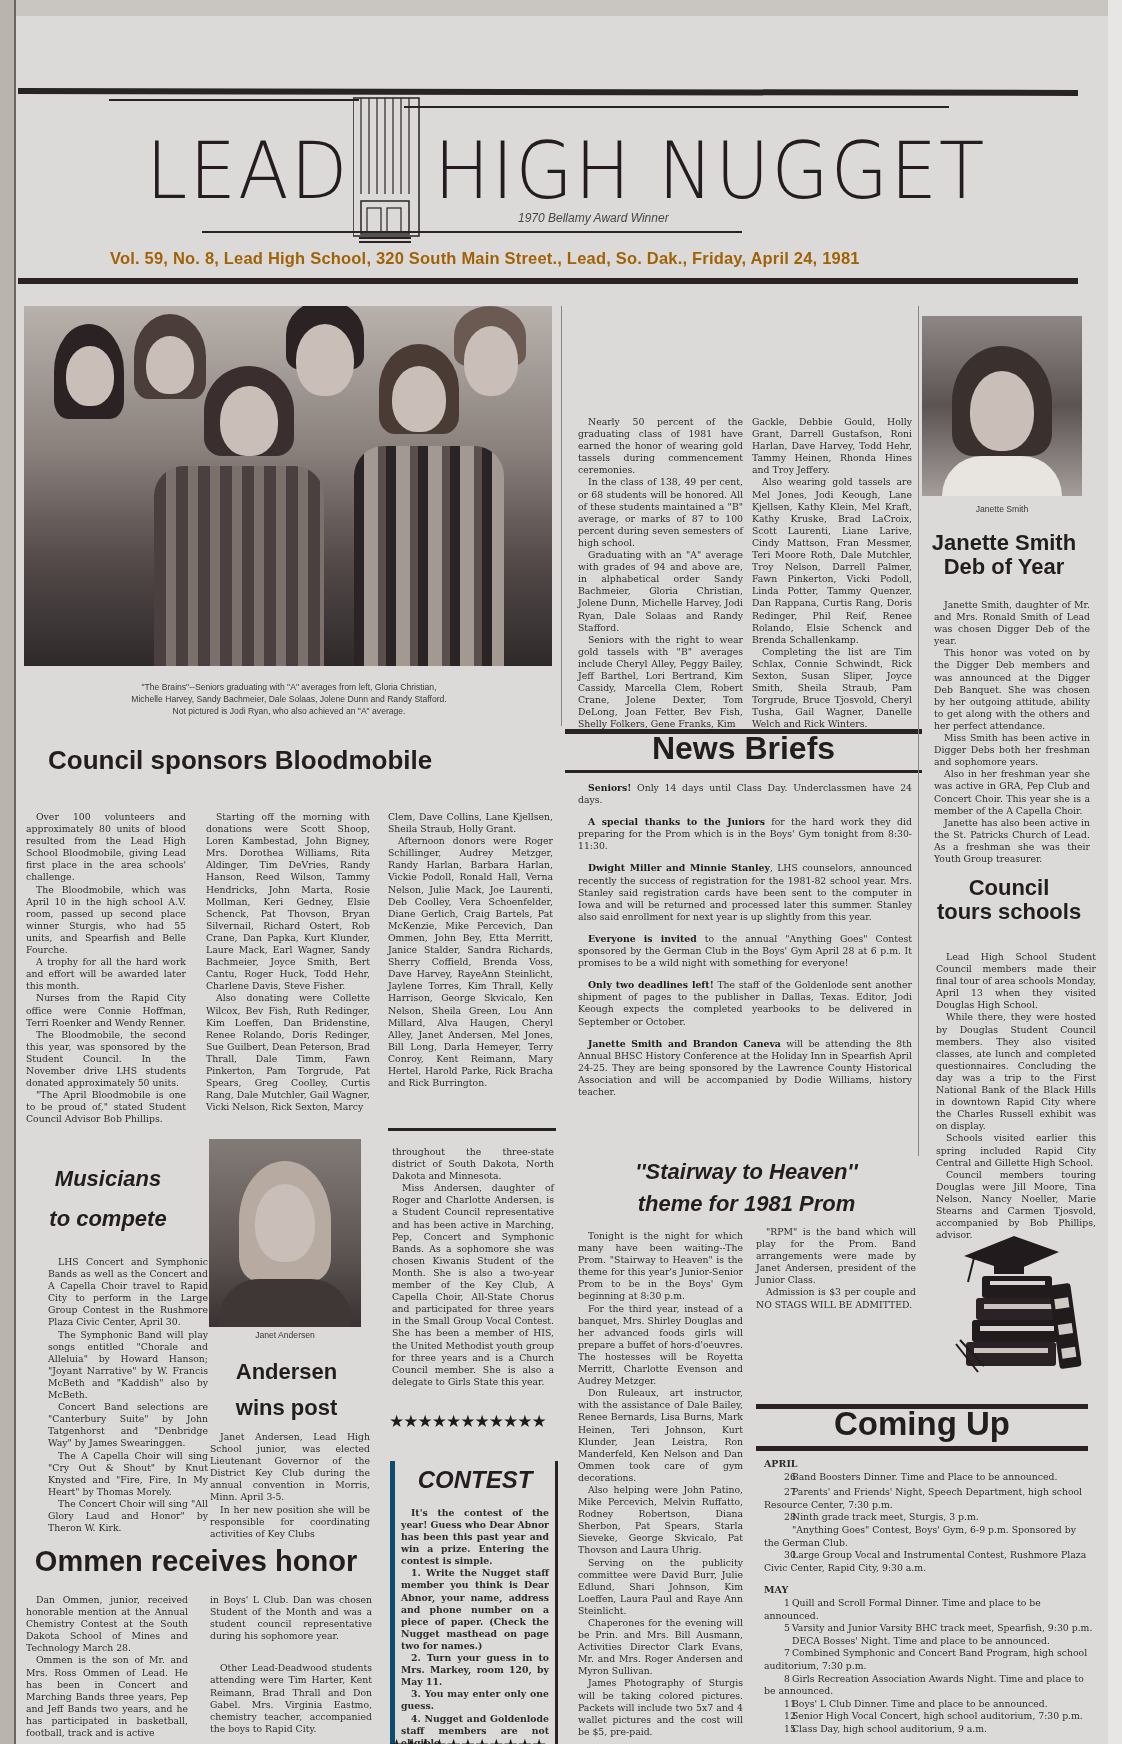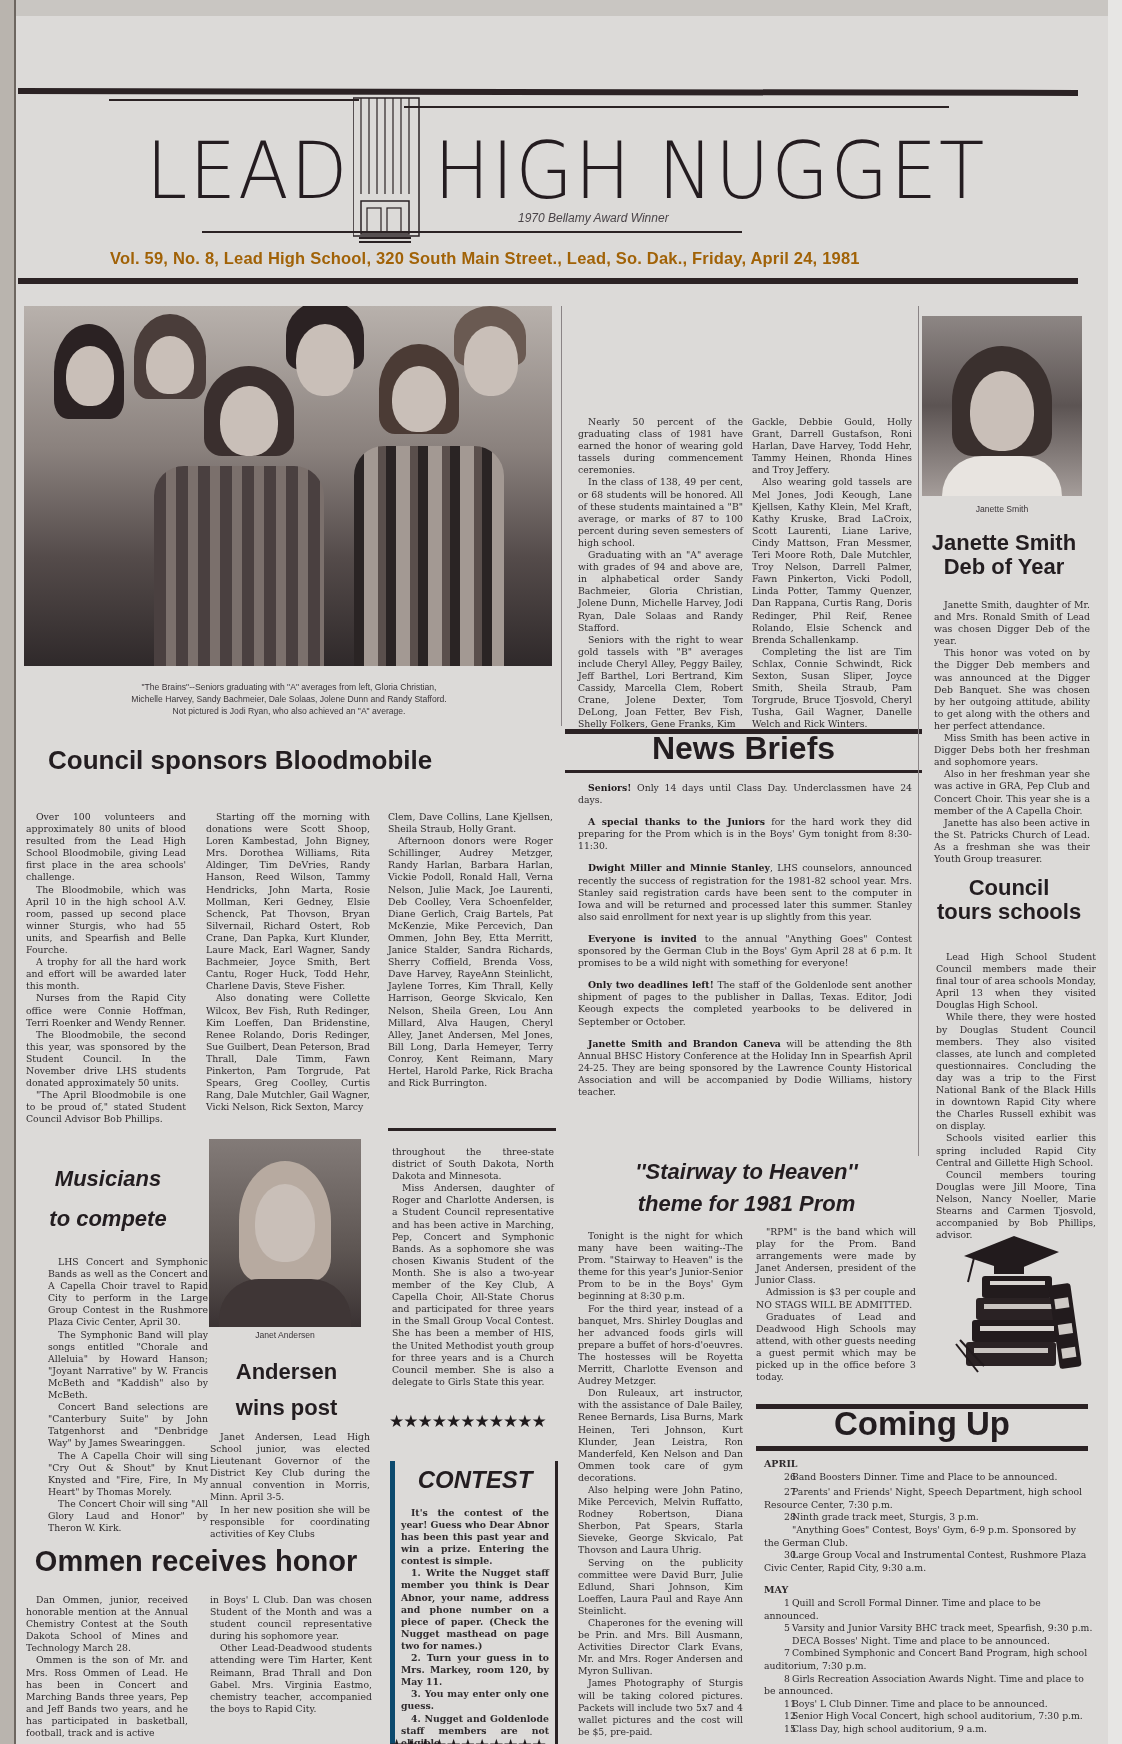--- a/index.html
+++ b/index.html
@@ -224,40 +224,39 @@
   </div>
   <div class="stars abs" style="left:375px;top:1720px;width:170px;">★★★★★★★★★★★</div>
 
   <div class="hed abs" style="left:2px;top:1530px;width:360px;font-size:29px;text-align:center;">Ommen receives honor</div>
   <div class="body abs" style="left:12px;top:1578px;width:162px;">
     <p>Dan Ommen, junior, received honorable mention at the Annual Chemistry Contest at the South Dakota School of Mines and Technology March 28.</p>
     <p>Ommen is the son of Mr. and Mrs. Ross Ommen of Lead. He has been in Concert and Marching Bands three years, Pep and Jeff Bands two years, and he has participated in basketball, football, track and is active</p>
   </div>
   <div class="body abs" style="left:196px;top:1578px;width:162px;">
     <p style="text-indent:0">in Boys' L Club. Dan was chosen Student of the Month and was a student council representative during his sophomore year.</p>
-    <p style="margin-top:0;">Other Lead-Deadwood students attending were Tim Harter, Kent Reimann, Brad Thrall and Don Gabel. Mrs. Virginia Eastmo, chemistry teacher, accompanied the boys to Rapid City.</p>
+    <p style="margin-top:20px;">Other Lead-Deadwood students attending were Tim Harter, Kent Reimann, Brad Thrall and Don Gabel. Mrs. Virginia Eastmo, chemistry teacher, accompanied the boys to Rapid City.</p>
   </div>
 
   <div class="hed hed-i abs" style="left:560px;top:1140px;width:345px;font-size:22px;line-height:32px;">
     <div>''Stairway to Heaven''</div>
     <div>theme for 1981 Prom</div>
   </div>
   <div class="body abs" style="left:564px;top:1214px;width:165px;">
     <p>Tonight is the night for which many have been waiting--The Prom. "Stairway to Heaven" is the theme for this year's Junior-Senior Prom to be in the Boys' Gym beginning at 8:30 p.m.</p>
     <p>For the third year, instead of a banquet, Mrs. Shirley Douglas and her advanced foods girls will prepare a buffet of hors-d'oeuvres. The hostesses will be Royetta Merritt, Charlotte Evenson and Audrey Metzger.</p>
     <p>Don Ruleaux, art instructor, with the assistance of Dale Bailey, Renee Bernards, Lisa Burns, Mark Heinen, Teri Johnson, Kurt Klunder, Jean Leistra, Ron Manderfeld, Ken Nelson and Dan Ommen took care of gym decorations.</p>
     <p>Also helping were John Patino, Mike Percevich, Melvin Ruffatto, Rodney Robertson, Diana Sherbon, Pat Spears, Starla Sieveke, George Skvicalo, Pat Thovson and Laura Uhrig.</p>
     <p>Serving on the publicity committee were David Burr, Julie Edlund, Shari Johnson, Kim Loeffen, Laura Paul and Raye Ann Steinlicht.</p>
     <p>Chaperones for the evening will be Prin. and Mrs. Bill Ausmann, Activities Director Clark Evans, Mr. and Mrs. Roger Andersen and Myron Sullivan.</p>
     <p>James Photography of Sturgis will be taking colored pictures. Packets will include two 5x7 and 4 wallet pictures and the cost will be $5, pre-paid.</p>
   </div>
   <div class="body abs" style="left:742px;top:1210px;width:160px;">
     <p>"RPM" is the band which will play for the Prom. Band arrangements were made by Janet Andersen, president of the Junior Class.</p>
     <p>Admission is $3 per couple and NO STAGS WILL BE ADMITTED.</p>
-    <p>Graduates of Lead and Deadwood High Schools may attend, with other guests needing a guest permit which may be picked up in the office before 3 today.</p>
   </div>
 
   <div class="rule" style="left:742px;top:1388px;width:332px;height:5px;"></div>
   <div class="hed abs" style="left:742px;top:1390px;width:332px;font-size:33px;">Coming Up</div>
   <div class="rule" style="left:742px;top:1430px;width:332px;height:5px;"></div>
   <div class="cal abs" style="left:750px;top:1442px;width:330px;">
     <div class="month">APRIL</div>
     <div class="ev"><span class="d">26</span><span>Band Boosters Dinner. Time and Place to be announced.</span></div>
     <div class="ev" style="margin-top:3px;"><span class="d">27</span><span>Parents' and Friends' Night, Speech Department, high school Resource Center, 7:30 p.m.</span></div>
     <div class="ev"><span class="d">28</span><span>Ninth grade track meet, Sturgis, 3 p.m.</span></div>

